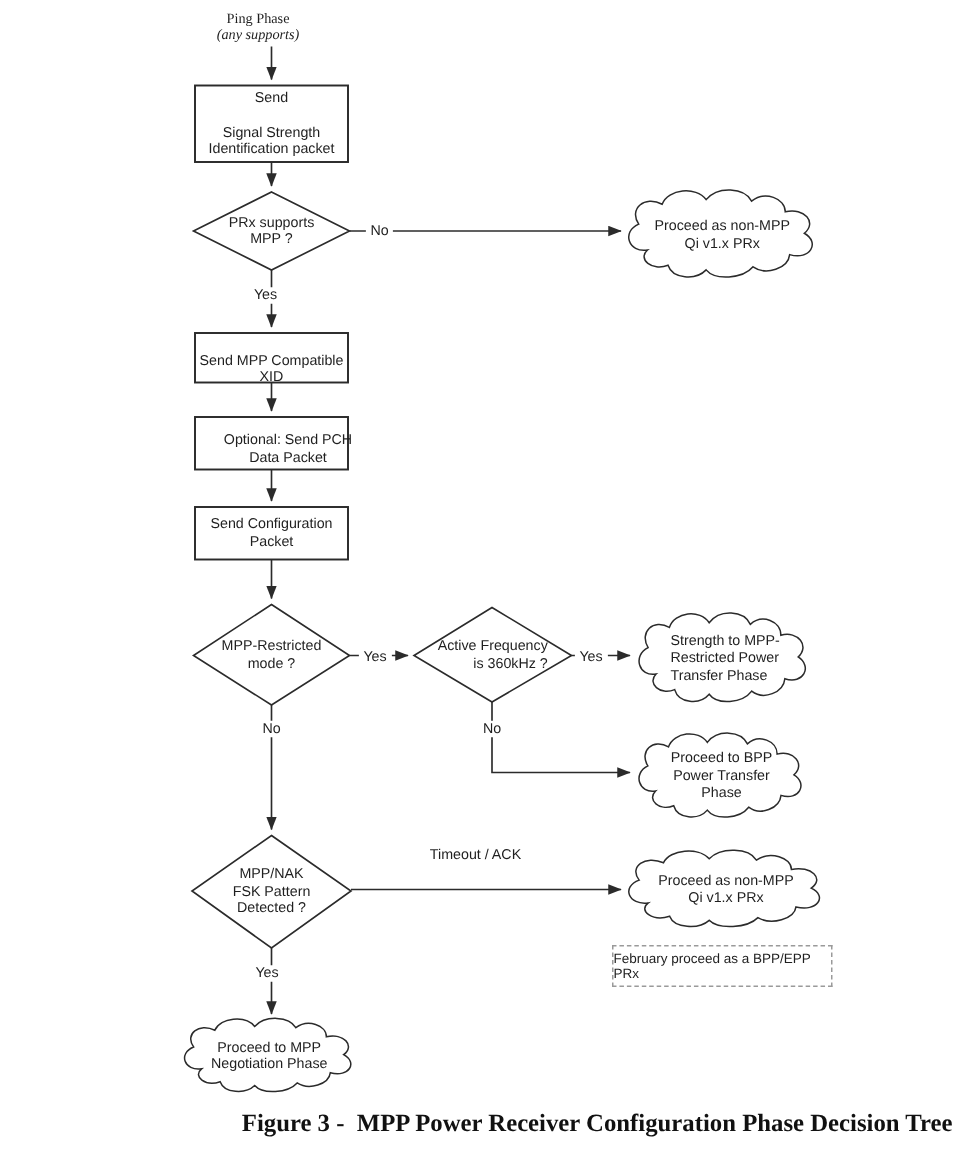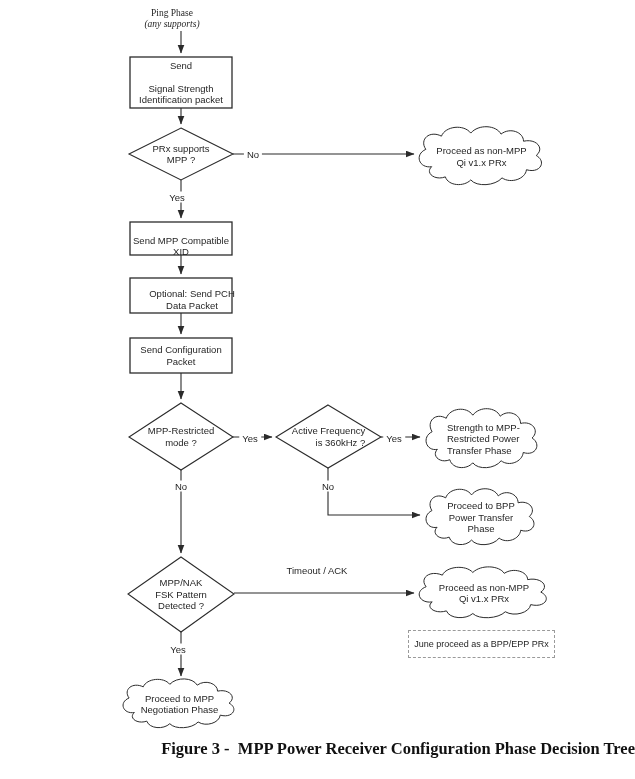--- a/index.html
+++ b/index.html
@@ -111,21 +111,21 @@
 Transfer Phase</div>
   <div class="txt" style="left:425px;top:490px;width:112px;height:55px;">Proceed to BPP
 Power Transfer
 Phase</div>
   <div class="txt" style="left:418px;top:568px;width:132px;height:50px;">Proceed as non-MPP
 Qi v1.x PRx</div>
   <div class="txt" style="left:122px;top:680px;width:115px;height:48px;">Proceed to MPP
 Negotiation Phase</div>
 
   <div class="note">
-    <span>June proceed as a BPP/EPP PRx</span>
+    <span>February proceed as a BPP/EPP PRx</span>
   </div>
 
   <span class="lbl" style="left:177px;top:197px;">Yes</span>
   <span class="lbl" style="left:253px;top:154px;">No</span>
   <span class="lbl" style="left:250px;top:438px;">Yes</span>
   <span class="lbl" style="left:394px;top:438px;">Yes</span>
   <span class="lbl" style="left:328px;top:486px;">No</span>
   <span class="lbl" style="left:181px;top:486px;">No</span>
   <span class="lbl" style="left:317px;top:570px;">Timeout / ACK</span>
   <span class="lbl" style="left:178px;top:649px;">Yes</span>

